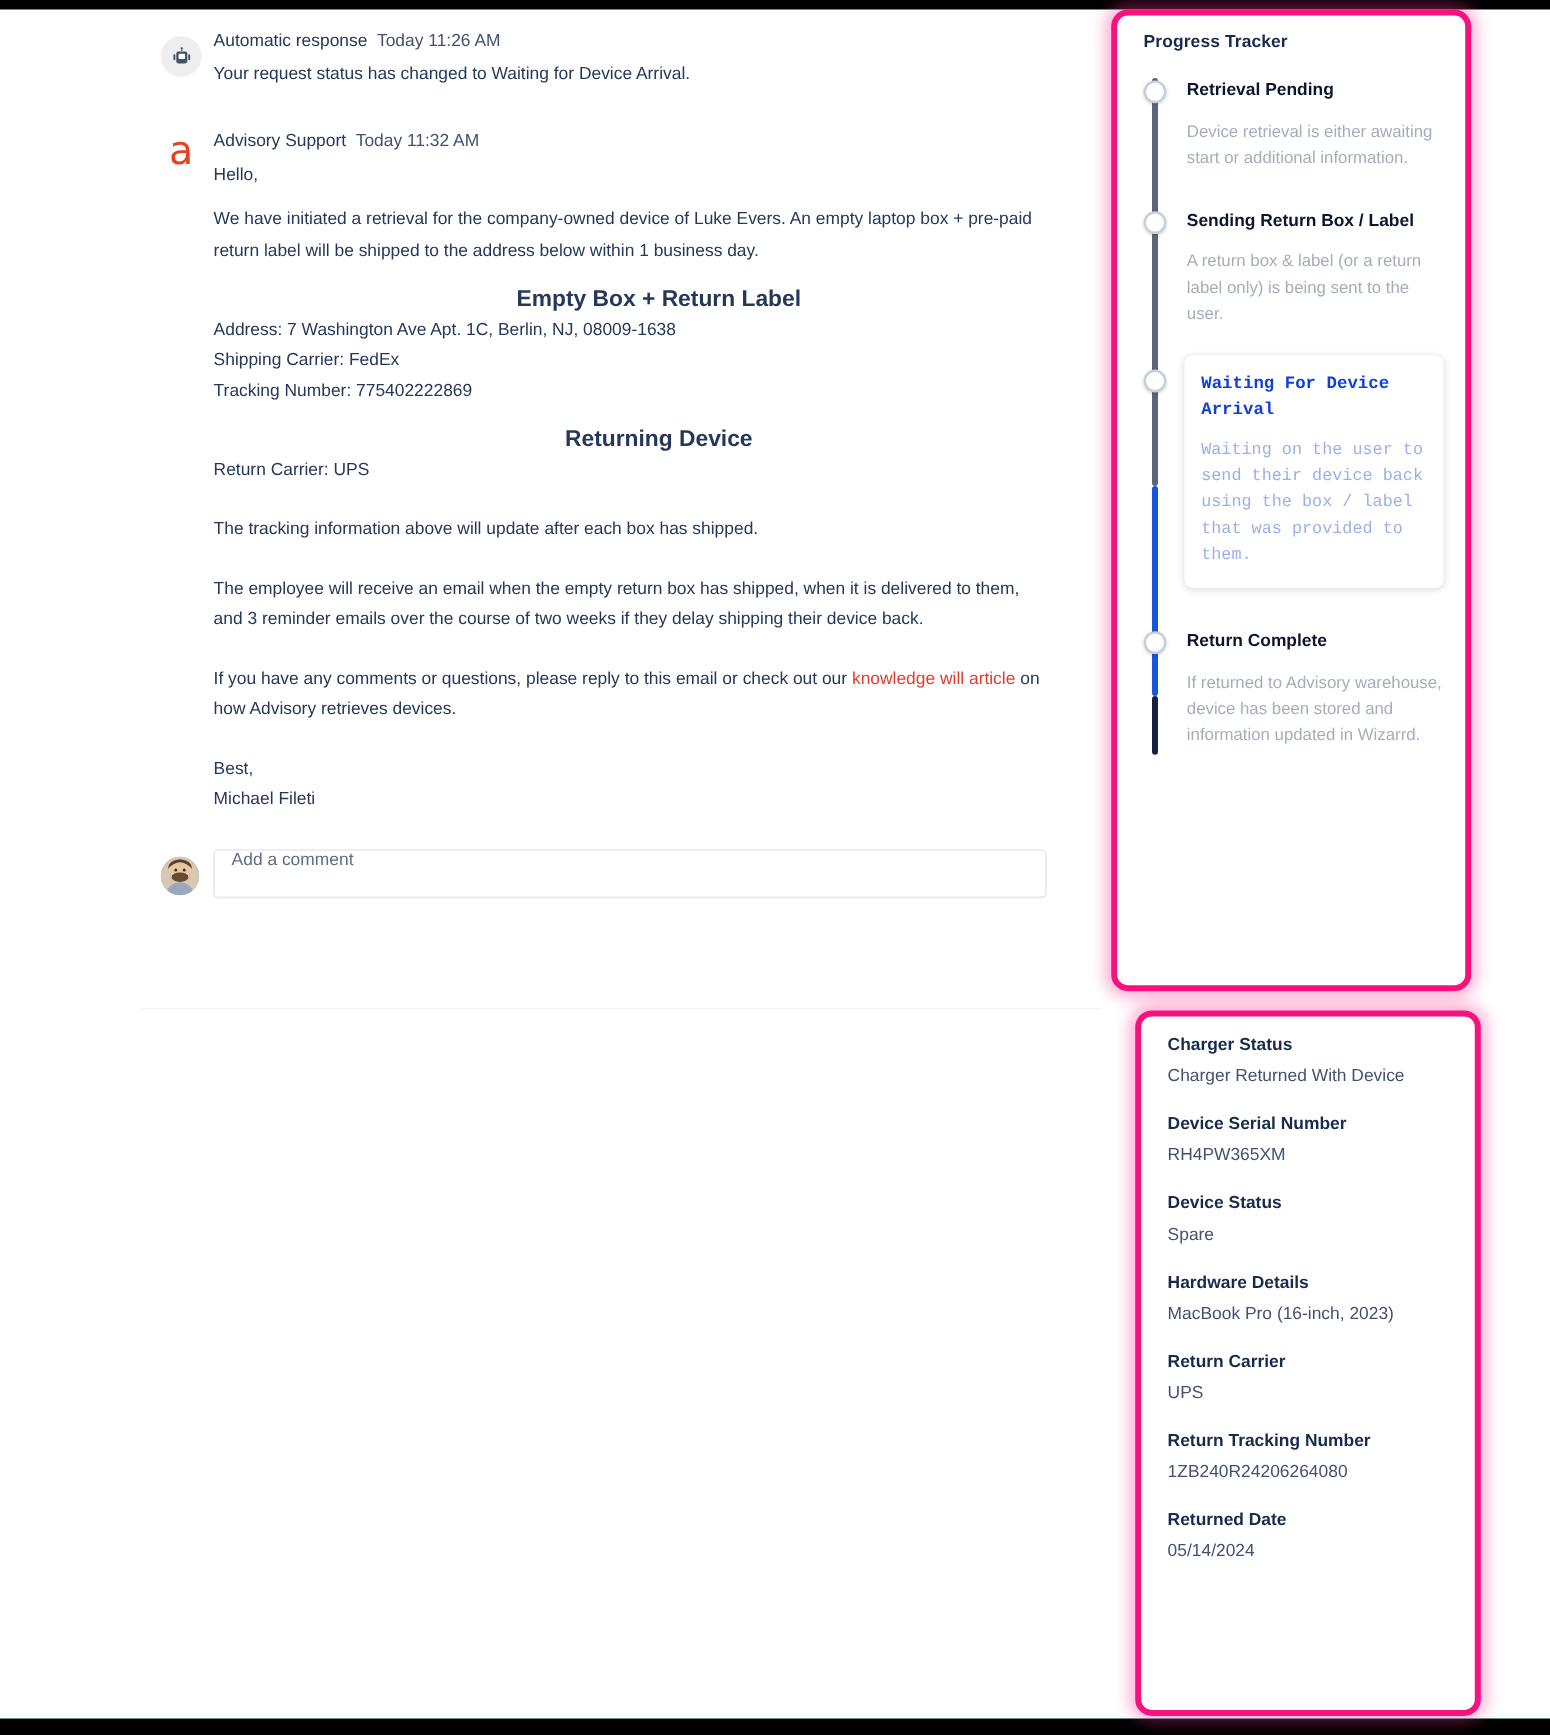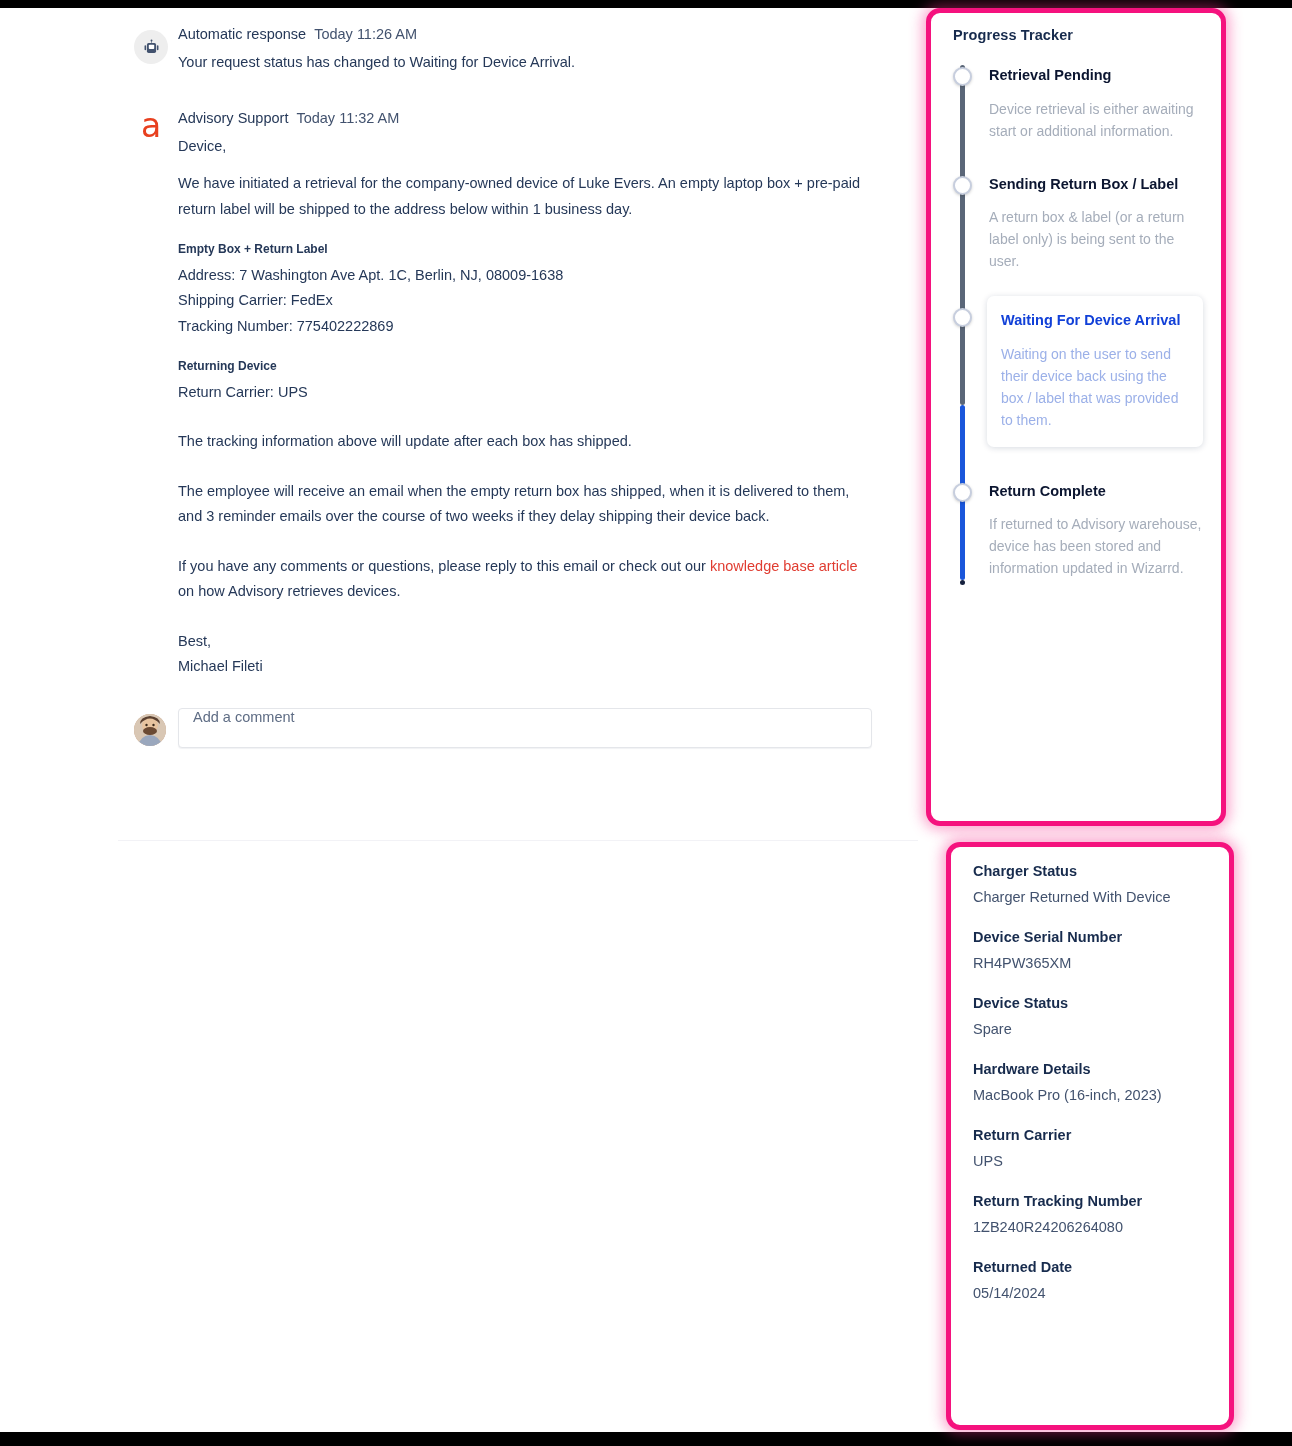--- a/index.html
+++ b/index.html
@@ -61,25 +61,26 @@
 
   .body-text {
     font-size: 14.5px;
     color: #253858;
     line-height: 25.5px;
     margin: 0 0 15px 0;
     max-width: 690px;
   }
   .body-text.tight { margin: 0; }
   .sec-head {
-    font-size: 12px;
+    font-size: 19px;
     font-weight: bold;
     color: #253858;
     line-height: 25.5px;
     margin: 15px 0 0 0;
+    text-align: center;
   }
   .kb-link { color: #e03c31; text-decoration: none; }
 
   .comment-row {
     position: relative;
     margin-top: 28px;
     padding-left: 178px;
     height: 52px;
   }
   .comment-avatar {
@@ -176,20 +177,21 @@
     margin: 11px 0 0 0;
   }
   .tl-step.active { }
   .tl-card {
     background: #ffffff;
     border-radius: 7px;
     box-shadow: 0 1px 6px rgba(9,30,66,.16);
     padding: 14px 14px 16px 14px;
     margin-left: -2px;
     margin-top: -10px;
+    font-family: Liberation Mono, monospace;
   }
   .tl-card .tl-title { color: #1140d8; margin: 0; }
   .tl-card .tl-desc { color: #9bb0e8; }
 
   
   .field { margin-bottom: 20px; }
   .field:last-child { margin-bottom: 0; }
   .field-label {
     font-size: 14.5px;
     font-weight: bold;
@@ -231,37 +233,37 @@
         </div>
 
         <div class="msg" style="padding-top:32px;">
           <div class="msg-avatar avatar-brand" style="top:33px;">
             <span>a</span>
           </div>
           <p class="msg-head">
             <span class="author">Advisory Support</span><span class="ts">Today 11:32 AM</span>
           </p>
 
-          <p class="body-text" style="margin-bottom:12px;">Device,</p>
+          <p class="body-text" style="margin-bottom:12px;">Hello,</p>
 
           <p class="body-text">We have initiated a retrieval for the company-owned device of Luke Evers. An empty laptop box + pre-paid return label will be shipped to the address below within 1 business day.</p>
 
           <p class="sec-head">Empty Box + Return Label</p>
           <p class="body-text tight">Address: 7 Washington Ave Apt. 1C, Berlin, NJ, 08009-1638</p>
           <p class="body-text tight">Shipping Carrier: FedEx</p>
           <p class="body-text tight">Tracking Number: 775402222869</p>
 
           <p class="sec-head">Returning Device</p>
           <p class="body-text tight">Return Carrier: UPS</p>
 
           <p class="body-text" style="margin-top:24px;">The tracking information above will update after each box has shipped.</p>
 
           <p class="body-text" style="margin-top:24px;">The employee will receive an email when the empty return box has shipped, when it is delivered to them, and 3 reminder emails over the course of two weeks if they delay shipping their device back.</p>
 
-          <p class="body-text" style="margin-top:24px;"><span>If you have any comments or questions, please reply to this email or check out our </span><a class="kb-link" href="#">knowledge base article</a><span> on how Advisory retrieves devices.</span></p>
+          <p class="body-text" style="margin-top:24px;"><span>If you have any comments or questions, please reply to this email or check out our </span><a class="kb-link" href="#">knowledge will article</a><span> on how Advisory retrieves devices.</span></p>
 
           <p class="body-text tight" style="margin-top:24px;">Best,</p>
           <p class="body-text tight">Michael Fileti</p>
         </div>
 
         <div class="comment-row">
           <div class="comment-avatar">
             <svg viewBox="0 0 32 32" width="32" height="32" aria-hidden="true">
               <rect width="32" height="32" fill="#d9c7b4"></rect>
               <ellipse cx="16" cy="11" rx="8" ry="7.5" fill="#e8c49f"></ellipse>

